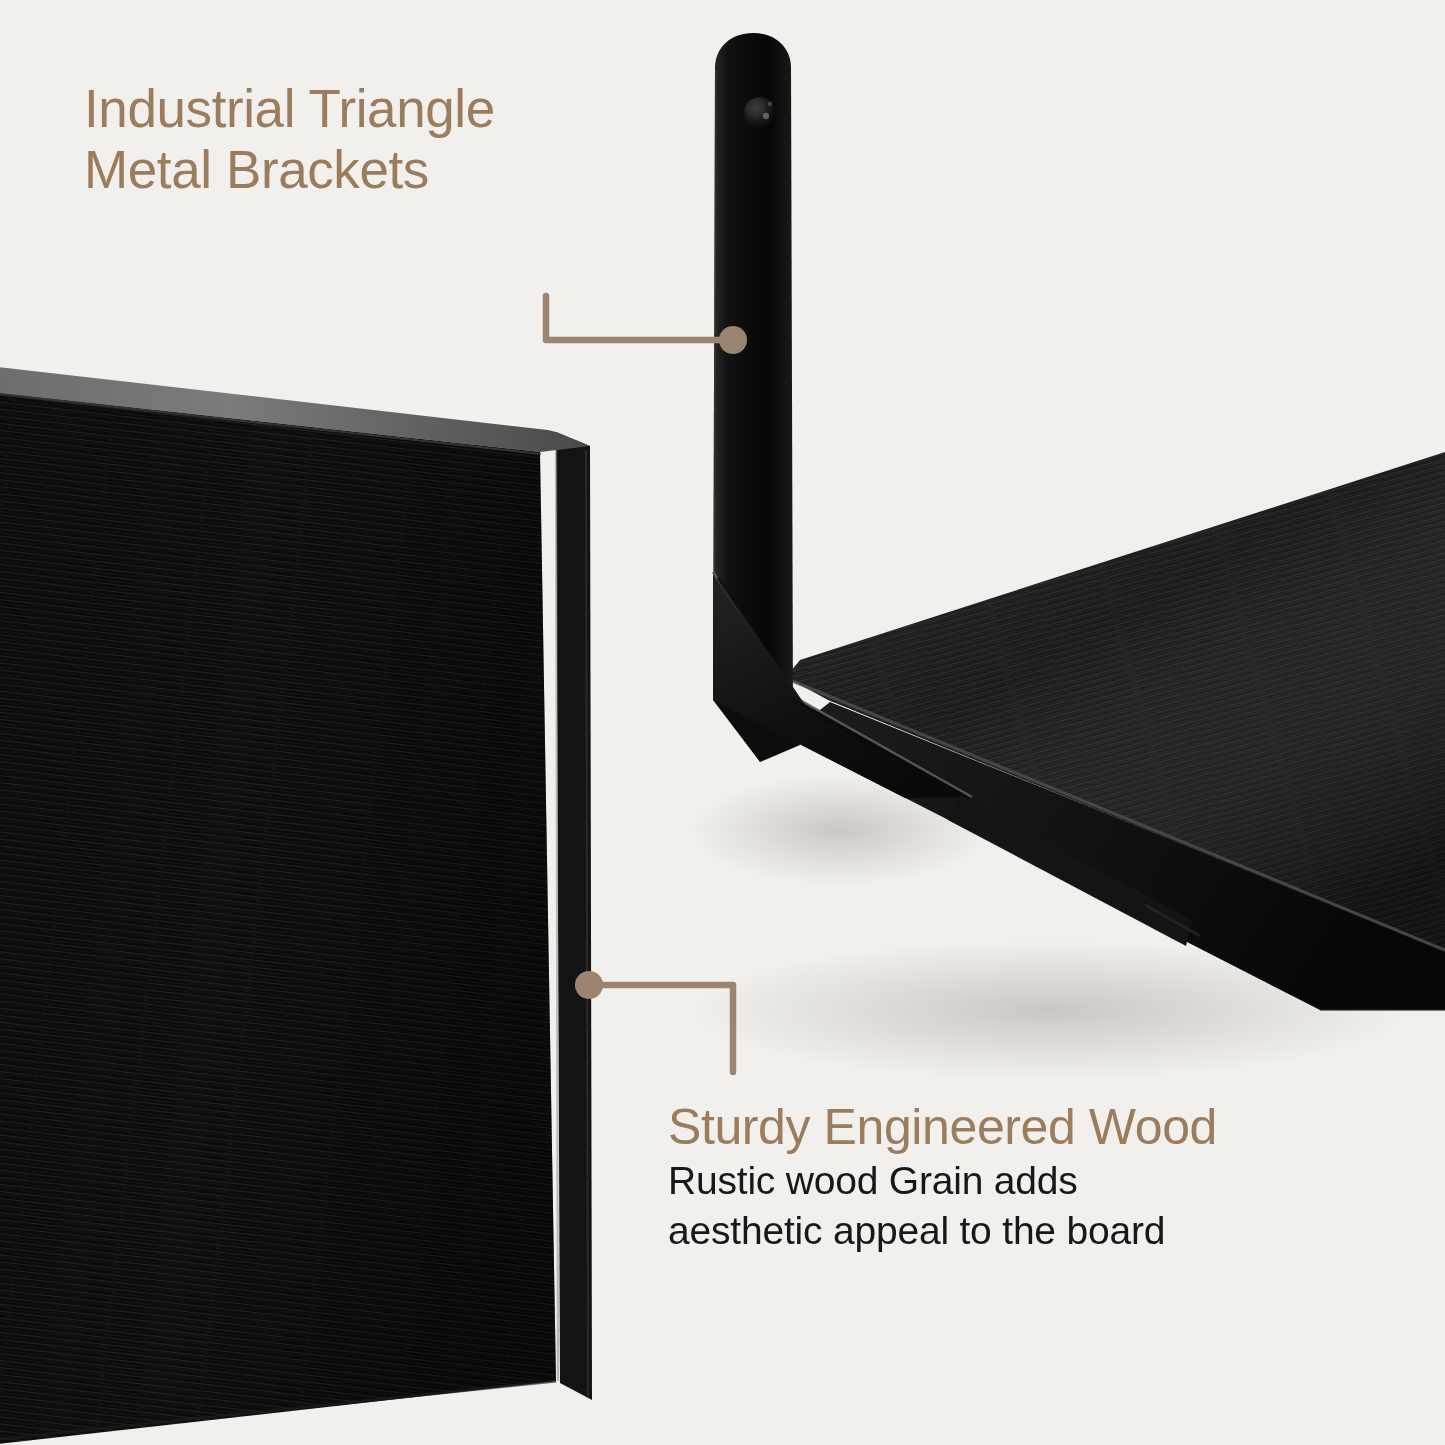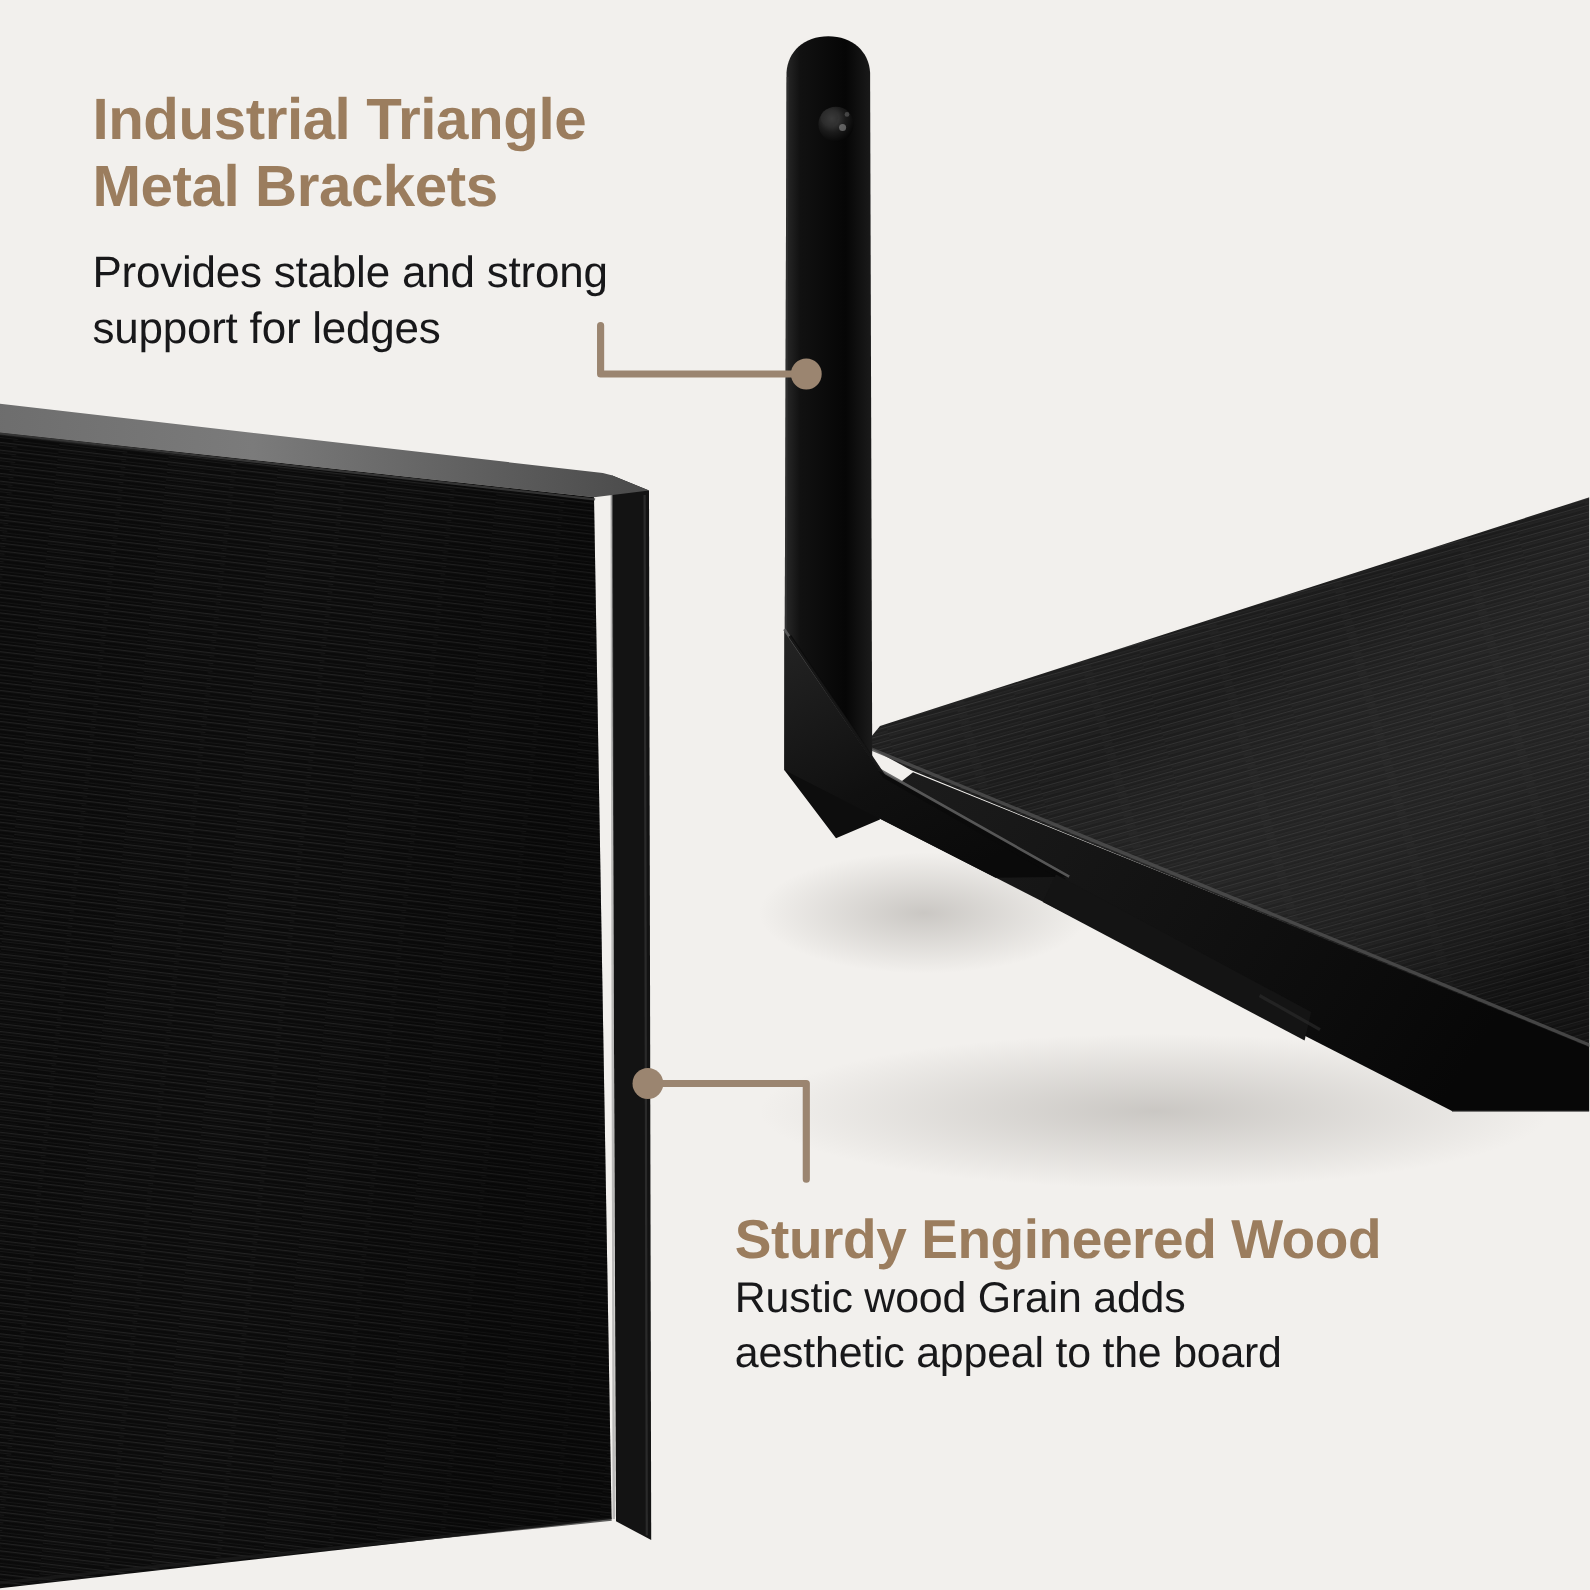--- a/index.html
+++ b/index.html
@@ -14,21 +14,21 @@
     position:absolute;inset:0;
     width:1445px;height:1445px;
     overflow:hidden;
     background:#f2f0ed;
   }
 
   
   .callout{position:absolute;}
   .headline{
     color:#9b7d5e;
-    font-weight:bold;
+    font-weight:normal;
     font-size:53px;
     line-height:1.16;
     letter-spacing:-0.4px;
     white-space:pre-line;
     margin:0;
   }
   .subline{
     color:#18181a;
     font-weight:400;
     font-size:40px;
@@ -169,22 +169,20 @@
     </g>
     <g>
       <path d="M 591,985 L 733,985 L 733,1072" fill="none" stroke="#9b8570" stroke-width="6.5" stroke-linecap="round" stroke-linejoin="round"></path>
       <circle cx="589" cy="985" r="14" fill="#9b8570"></circle>
     </g>
   </svg>
 
   <div class="callout" id="callout-brackets">
     <p class="headline">Industrial Triangle
 Metal Brackets</p>
-    <p class="subline">Provides stable and strong
-support for ledges</p>
   </div>
 
   <div class="callout" id="callout-wood">
     <p class="headline">Sturdy Engineered Wood</p>
     <p class="subline">Rustic wood Grain adds
 aesthetic appeal to the board</p>
   </div>
 
 </div>
 

